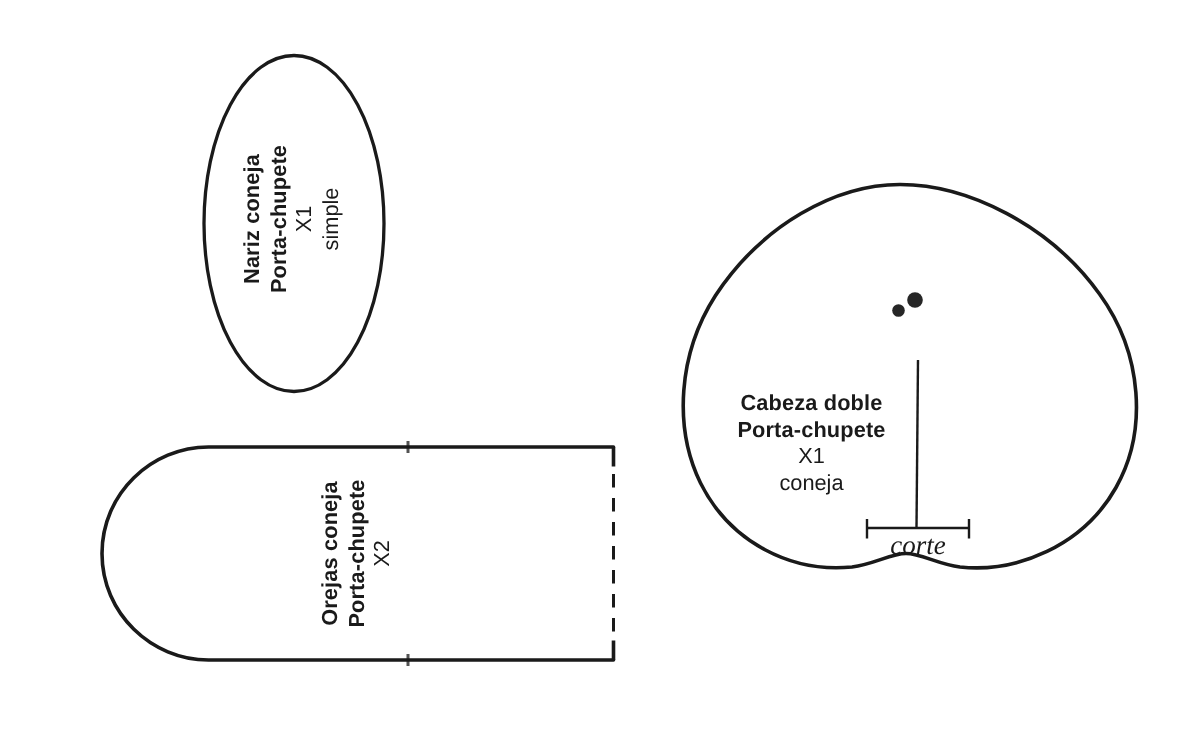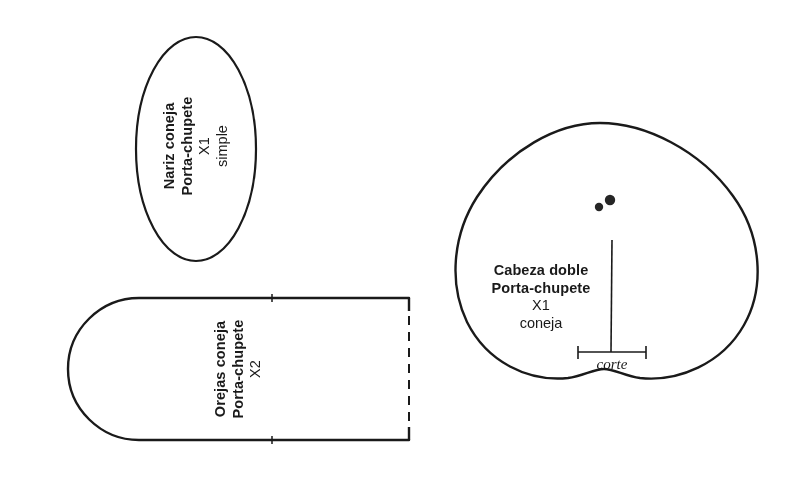--- a/index.html
+++ b/index.html
@@ -64,21 +64,21 @@
     top: 297px;
     transform: translate(-50%, -50%);
   }
   #corte-label {
     position: absolute;
     left: 612px;
     top: 364px;
     transform: translate(-50%, -50%);
     font-family: "Liberation Serif", serif;
     font-style: italic;
-    font-size: 15px;
+    font-size: 18px;
     color: #1a1a1a;
     white-space: nowrap;
   }
 </style>
 </head>
 <body>
 
 <div id="pattern-sheet">
 
   <svg id="pattern-svg" viewBox="0 0 800 501" xmlns="http://www.w3.org/2000/svg">

